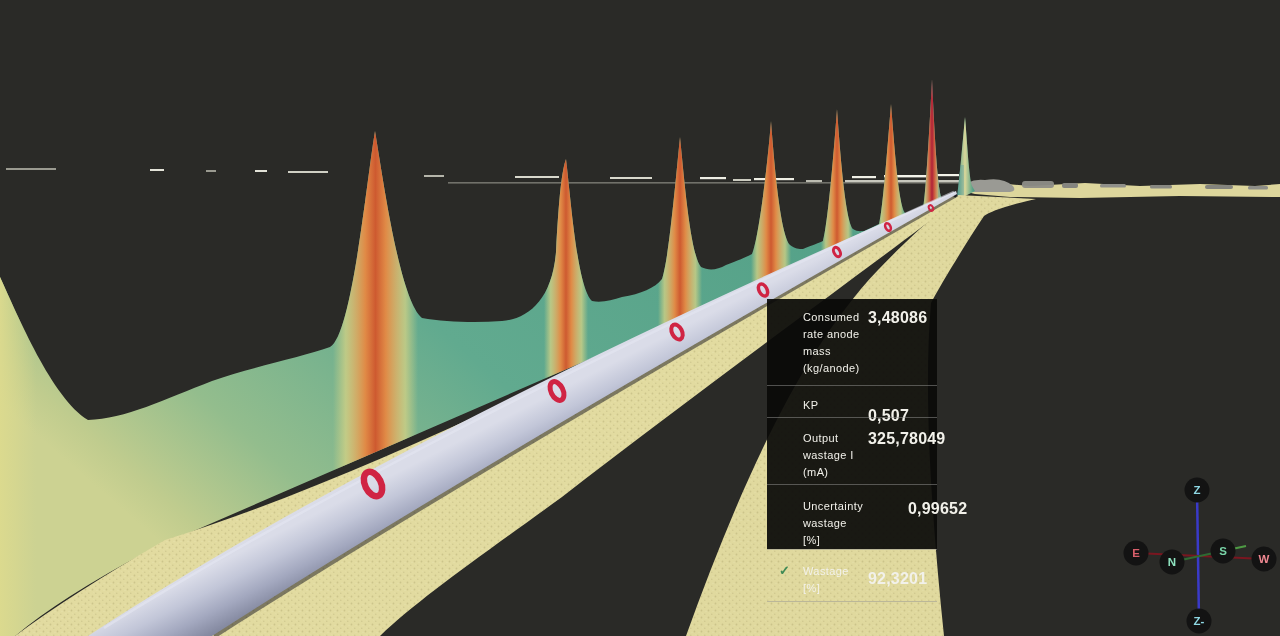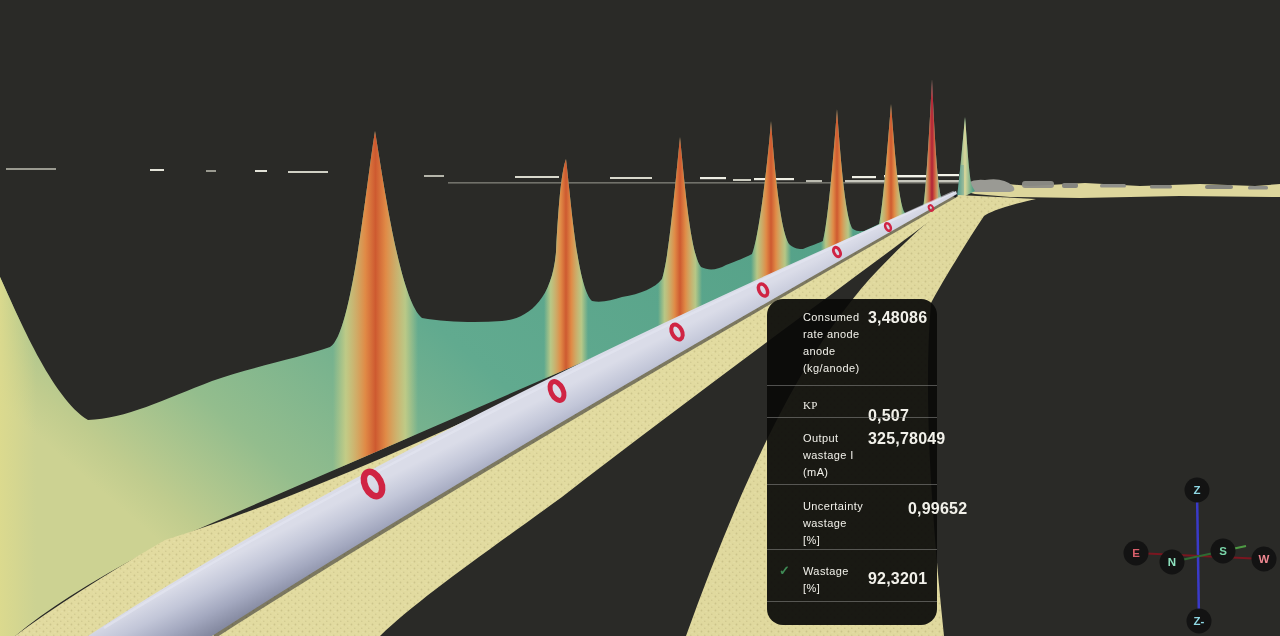--- a/index.html
+++ b/index.html
@@ -4,35 +4,35 @@
 <style>
   html,body{margin:0;padding:0;background:#1a1a18;}
   .stage{
     position:relative;width:1280px;height:636px;overflow:hidden;
     background:#2a2a27;font-family:"Liberation Sans",sans-serif;
   }
   .scene-svg{position:absolute;left:0;top:0;}
 
   
   .tooltip{
-    position:absolute;left:767px;top:299px;width:170px;height:326px;
-    background:rgba(10,10,9,0.93);border-radius:16px;color:#f2f1ea;
+    position:absolute;left:767px;top:299px;width:170px;height:250px;
+    background:rgba(10,10,9,0.93);border-radius:0;color:#f2f1ea;
     box-sizing:border-box;z-index:5;
   }
   .tt-row{position:relative;box-sizing:border-box;}
   .tt-row + .tt-row{border-top:1px solid rgba(150,150,148,0.5);}
   .tt-row.r1{height:86px;}
   .tt-row.r2{height:32px;}
   .tt-row.r3{height:67px;}
   .tt-row.r4{height:65px;}
   .tt-row.r5{height:52px;}
   .tt-footer{height:16px;border-top:1px solid rgba(150,150,148,0.5);}
   .tt-label{margin-left:36px;}
   .r1 .tt-label{padding-top:10px;}
-  .r2 .tt-label{padding-top:11px;font-family:Liberation Serif, serif;}
+  .r2 .tt-label{padding-top:11px;}
   .r3 .tt-label{padding-top:12px;}
   .r4 .tt-label{padding-top:13px;}
   .r5 .tt-label{padding-top:13px;}
   .tt-line{font-size:11px;line-height:17px;letter-spacing:0.4px;white-space:nowrap;}
   .tt-value{
     position:absolute;left:101px;font-size:16px;font-weight:bold;
     letter-spacing:0.2px;white-space:nowrap;
   }
   .r1 .tt-value{top:10px;}
   .r2 .tt-value{top:21px;}
@@ -237,21 +237,21 @@
         <ellipse cx="931" cy="208" rx="2" ry="3" stroke-width="2" transform="rotate(-28 931 208)"></ellipse>
       </g>
     </g>
   </svg>
 
   <div class="tooltip">
     <div class="tt-row r1">
       <div class="tt-label">
         <div class="tt-line">Consumed</div>
         <div class="tt-line">rate anode</div>
-        <div class="tt-line">anode</div>
+        <div class="tt-line">mass</div>
         <div class="tt-line">(kg/anode)</div>
       </div>
       <span class="tt-value">3,48086</span>
     </div>
     <div class="tt-row r2">
       <div class="tt-label">
         <div class="tt-line">KP</div>
       </div>
       <span class="tt-value">0,507</span>
     </div>

